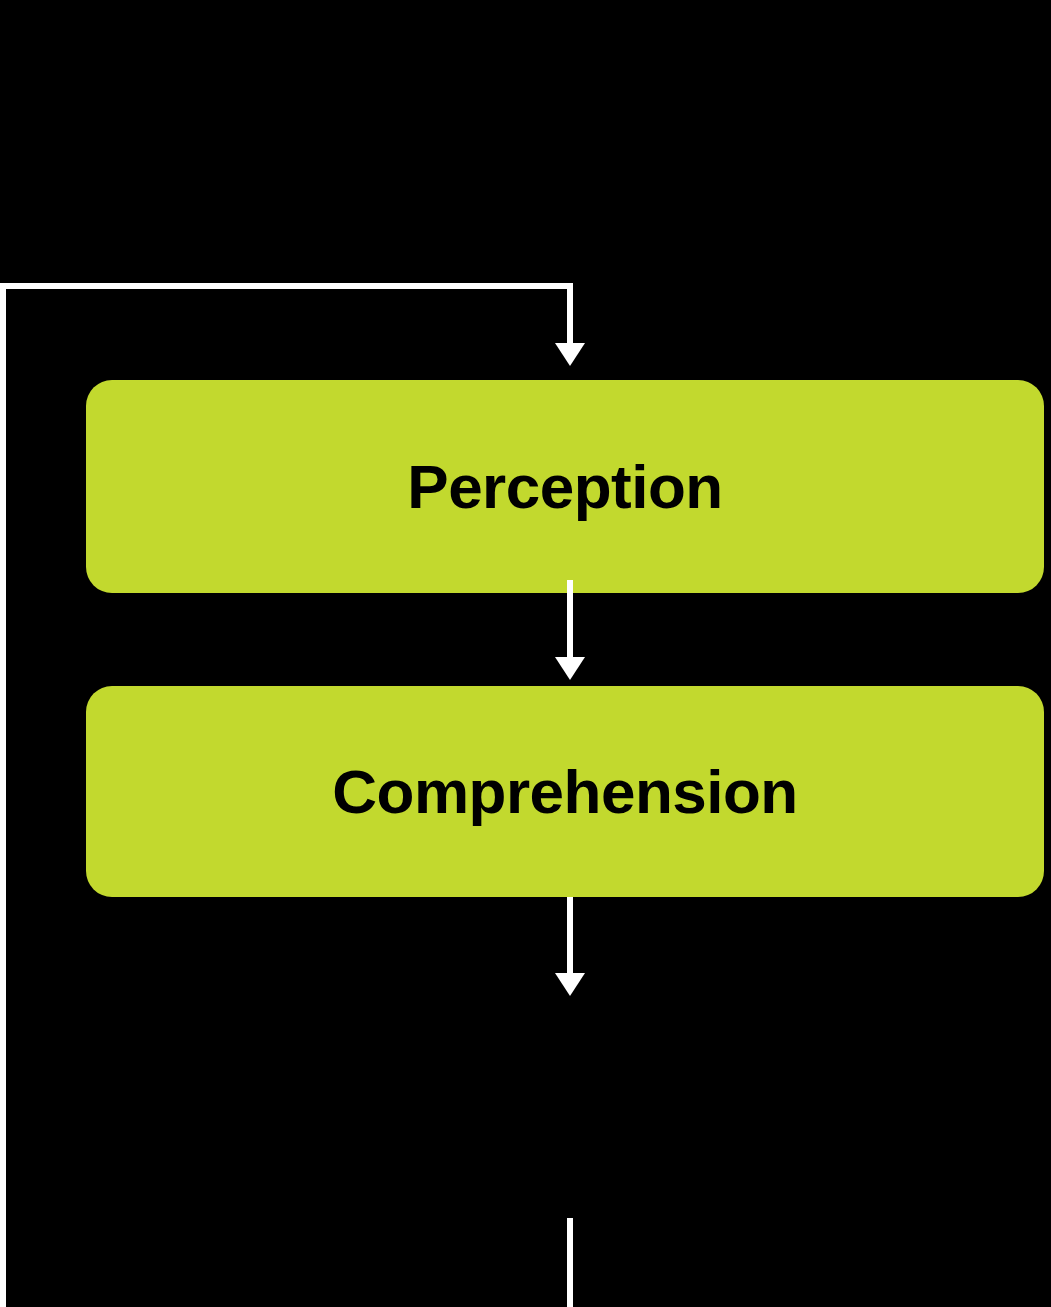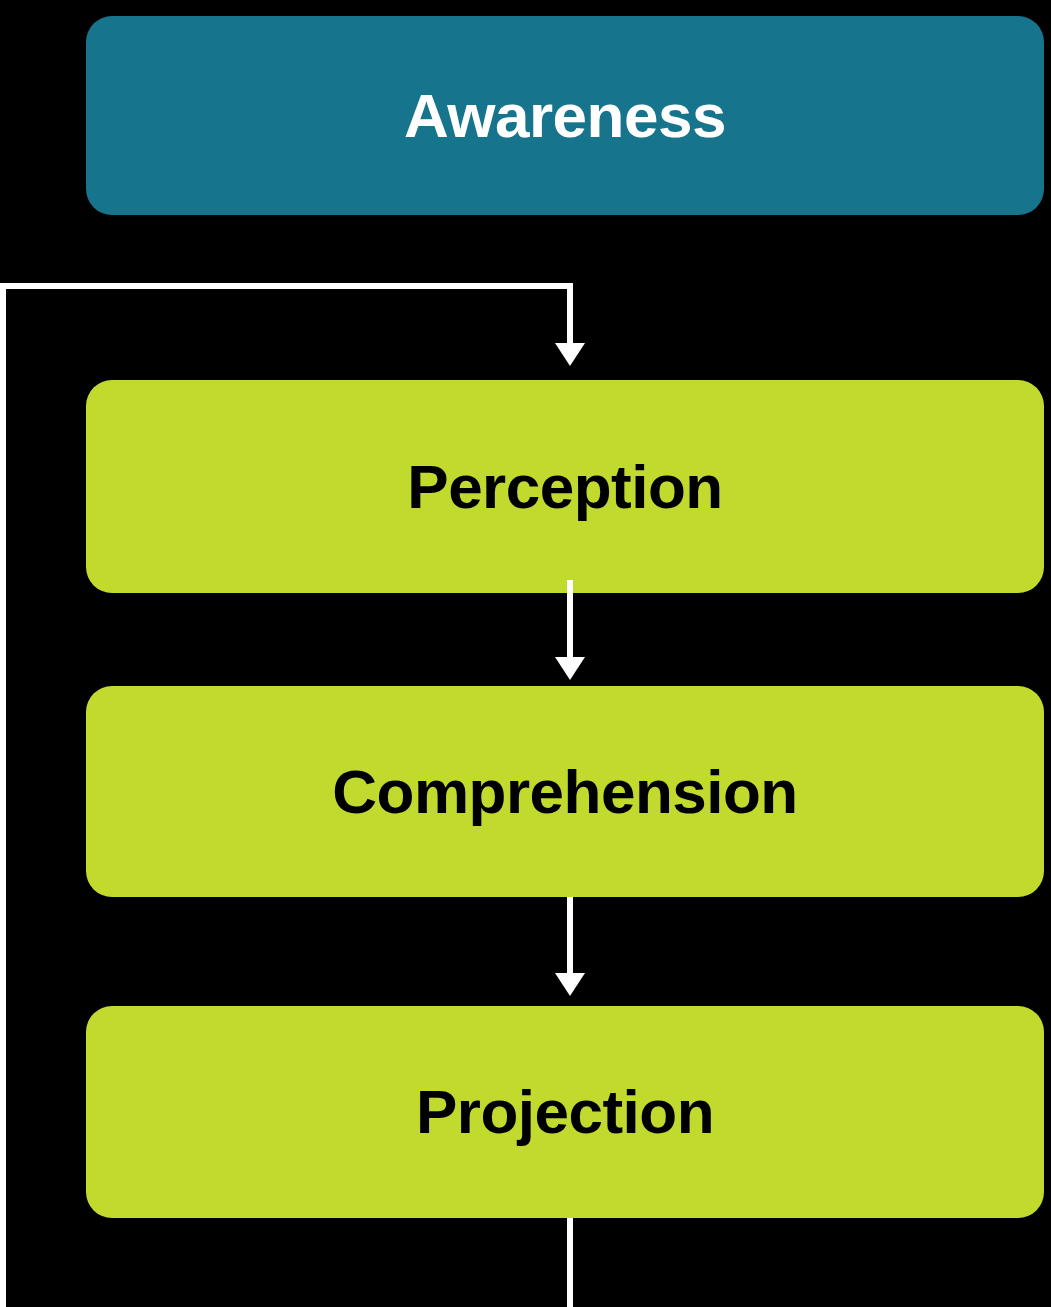--- a/index.html
+++ b/index.html
@@ -112,42 +112,36 @@
   }
   #arrowhead-rail  { left: 555px; top: 343px; }
   #arrowhead-p2c   { left: 555px; top: 657px; }
   #arrowhead-c2p   { left: 555px; top: 973px; }
 </style>
 </head>
 <body>
 
 <div id="canvas">
 
-  <div class="node" id="node-awareness">
-    <span class="node-label">Awareness</span>
-  </div>
 
   <div class="conn" id="rail-horizontal"></div>
   <div class="conn" id="rail-vertical-left"></div>
   <div class="conn" id="arrow-rail-shaft"></div>
   <div class="arrowhead" id="arrowhead-rail"></div>
 
   <div class="node node-green" id="node-perception">
     <span class="node-label">Perception</span>
   </div>
 
   <div class="conn" id="arrow-p2c-shaft"></div>
   <div class="arrowhead" id="arrowhead-p2c"></div>
 
   <div class="node node-green" id="node-comprehension">
     <span class="node-label">Comprehension</span>
   </div>
 
   <div class="conn" id="arrow-c2p-shaft"></div>
   <div class="arrowhead" id="arrowhead-c2p"></div>
 
-  <div class="node node-green" id="node-projection">
-    <span class="node-label">Projection</span>
-  </div>
 
   <div class="conn" id="tail-projection"></div>
 
 </div>
 
 </body></html>

